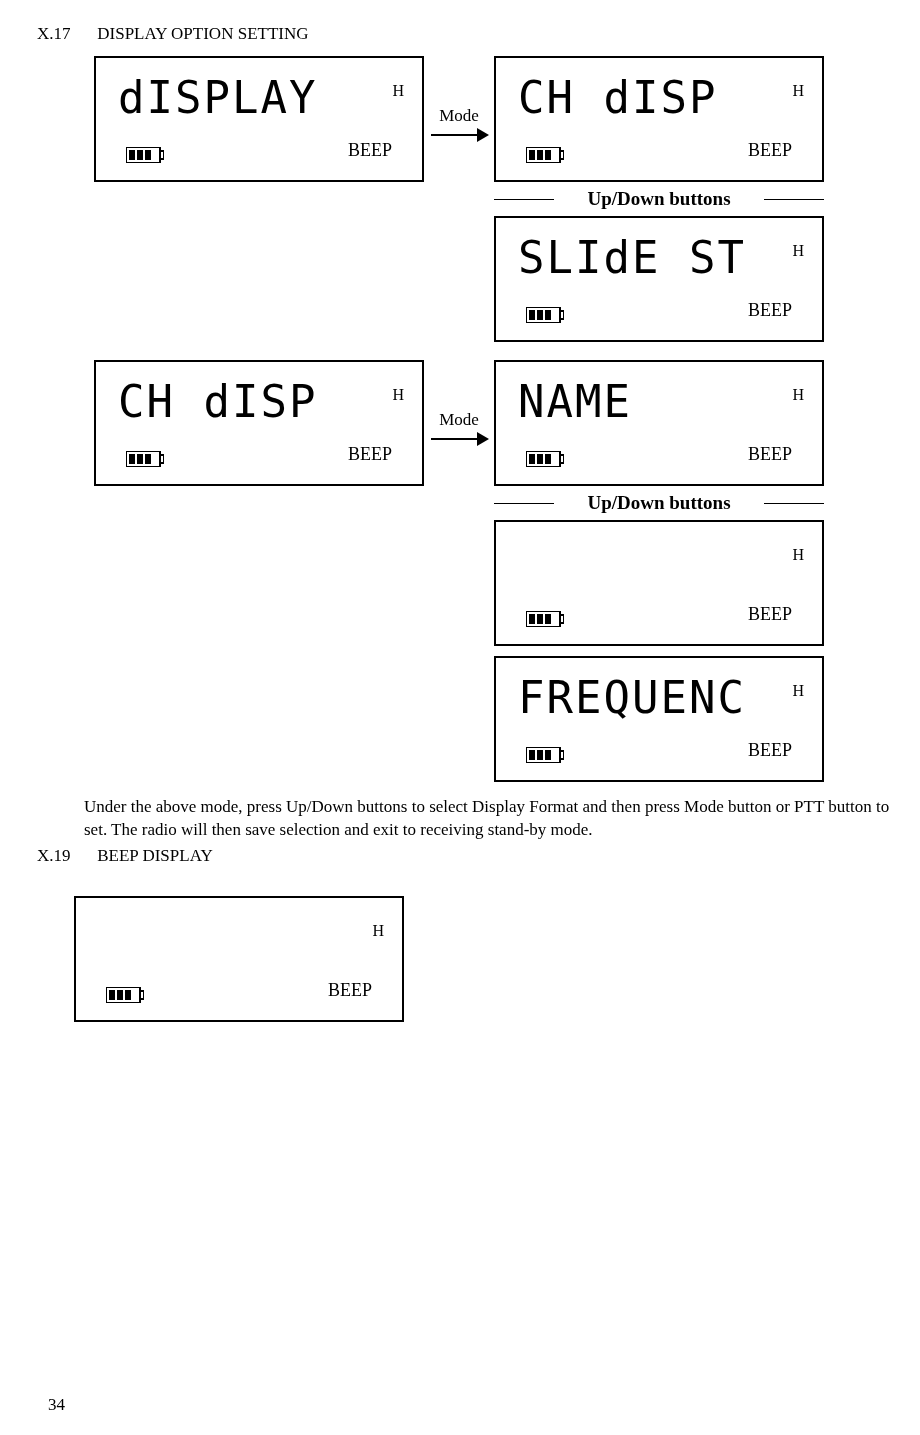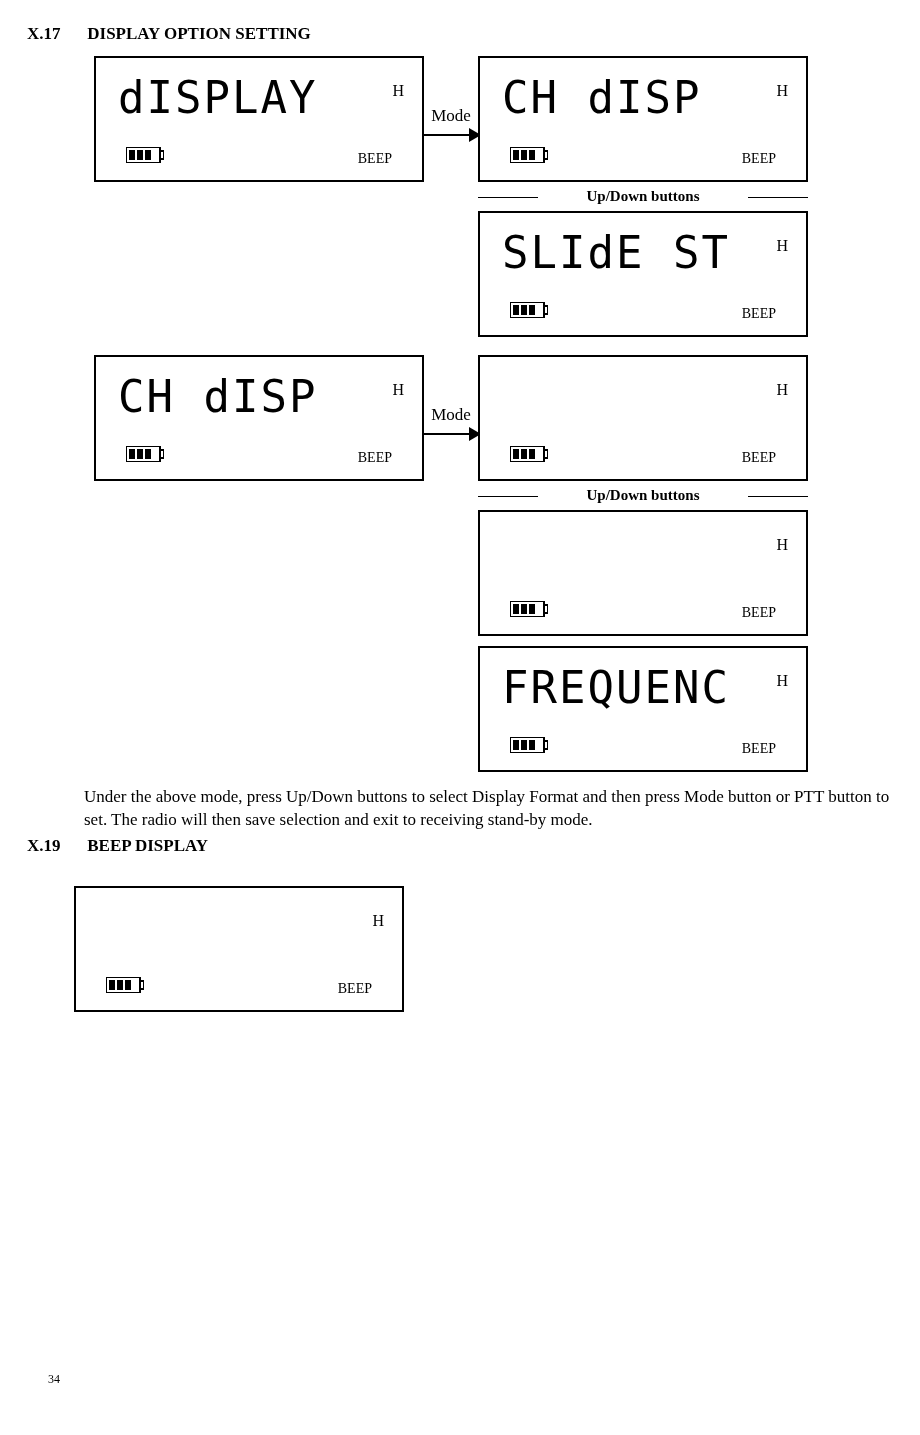--- a/index.html
+++ b/index.html
@@ -5,22 +5,22 @@
   body {
     font-family: "Times New Roman", Times, serif;
     font-size: 17px;
     margin: 0;
     padding: 20px 24px;
     width: 872px;
     color: #000;
     background: #fff;
   }
   .section-heading {
-    font-weight: bold;
-    margin: 4px 0 12px 3px;
+    font-weight: normal;
+    margin: 4px 0 12px 13px;
   }
   .section-heading .num {
     display: inline-block;
     width: 56px;
   }
   .diagram-row {
     display: flex;
     align-items: flex-start;
     margin-left: 70px;
   }
@@ -43,32 +43,32 @@
   }
   .lcd-h {
     position: absolute;
     top: 24px;
     right: 18px;
     font-family: "Times New Roman", serif;
     font-size: 16px;
   }
   .lcd-beep {
     position: absolute;
-    bottom: 13px;
+    bottom: 19px;
     right: 30px;
     font-family: "Times New Roman", serif;
-    font-size: 14px;
+    font-size: 18px;
   }
   .lcd-batt {
     position: absolute;
     bottom: 12px;
     left: 30px;
   }
   .arrow-col {
-    width: 54px;
+    width: 70px;
     display: flex;
     flex-direction: column;
     align-items: center;
     padding-top: 50px;
   }
   .arrow {
     width: 56px;
     height: 2px;
     background: #000;
     position: relative;
@@ -86,21 +86,21 @@
   .mode-label {
     font-size: 17px;
     margin-bottom: 2px;
   }
   .right-col {
     display: flex;
     flex-direction: column;
   }
   .updown-label {
     font-weight: bold;
-    font-size: 15px;
+    font-size: 19px;
     text-align: center;
     margin: 6px 0 6px 0;
     position: relative;
     width: 330px;
   }
   .updown-label::before,
   .updown-label::after {
     content: "";
     position: absolute;
     top: 50%;
@@ -112,23 +112,23 @@
   .updown-label::after { right: 0; }
   .body-text {
     margin: 14px 0 0 60px;
     line-height: 1.35;
     max-width: 830px;
   }
   .spacer { height: 18px; }
   .spacer-sm { height: 10px; }
   .page-num {
     position: absolute;
-    bottom: 32px;
+    bottom: 4px;
     left: 24px;
-    font-size: 12px;
+    font-size: 17px;
   }
   .page-wrap {
     position: relative;
     min-height: 1395px;
   }
 </style>
 </head>
 <body>
 <div class="page-wrap">
 
@@ -206,20 +206,21 @@
           </svg>
     </div>
     <div class="lcd-beep">BEEP</div>
   </div>
   <div class="arrow-col">
     <div class="mode-label">Mode</div>
     <div class="arrow"></div>
   </div>
   <div class="right-col">
     <div class="lcd-box">
+      <div class="lcd-main">NAME</div>
       <div class="lcd-h">H</div>
       <div class="lcd-batt">
         <svg width="38" height="16" viewBox="0 0 38 16">
               <rect x="0" y="0" width="34" height="16" fill="none" stroke="#000" stroke-width="2"></rect>
               <rect x="34" y="4" width="4" height="8" fill="none" stroke="#000" stroke-width="2"></rect>
               <rect x="3" y="3" width="6" height="10" fill="#000"></rect>
               <rect x="11" y="3" width="6" height="10" fill="#000"></rect>
               <rect x="19" y="3" width="6" height="10" fill="#000"></rect>
             </svg>
       </div>

